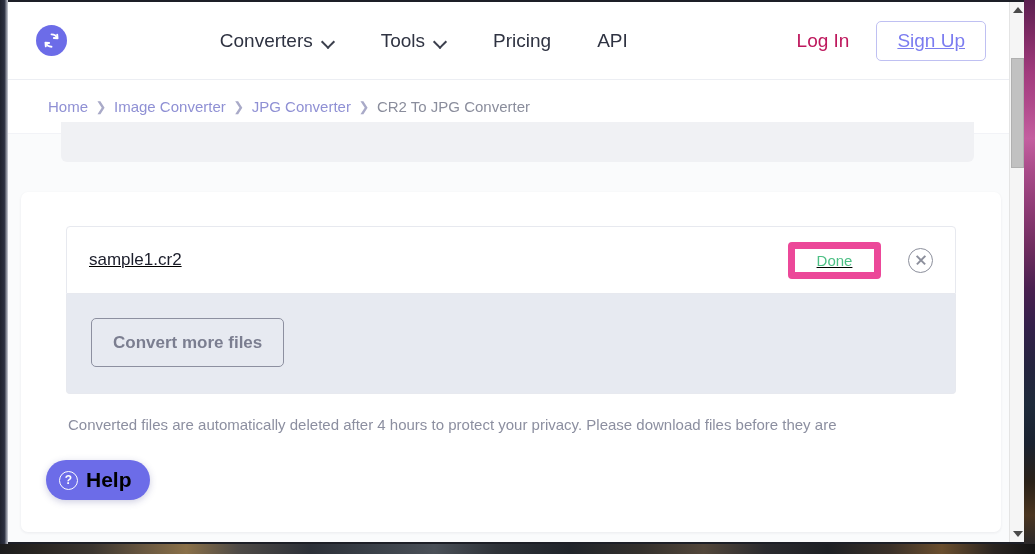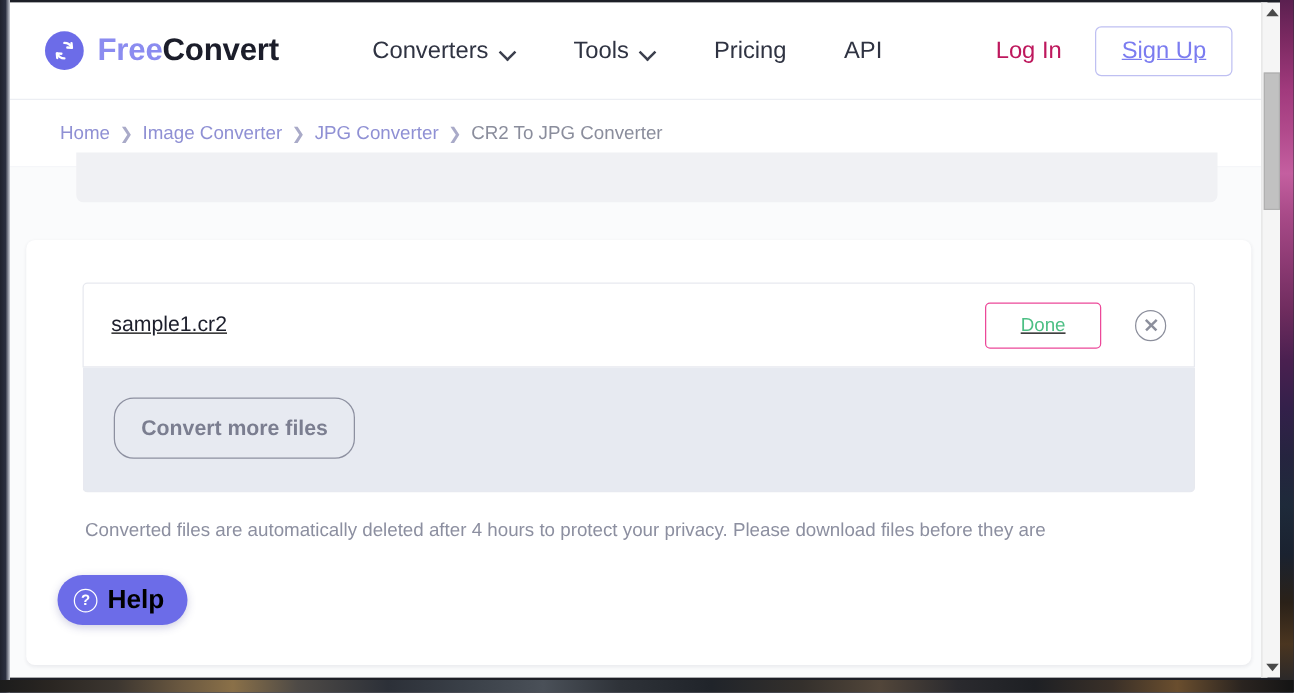--- a/index.html
+++ b/index.html
@@ -235,21 +235,21 @@
   .file-name {
     font-size: 17px;
     color: #1c1e2b;
     flex: 1;
     white-space: nowrap;
     overflow: hidden;
   }
   .status-pill {
     width: 93px;
     height: 37px;
-    border: 1px solid #ec4899;
+    border: 7px solid #ec4899;
     border-radius: 4px;
     color: #4cbf84;
     font-size: 15px;
     display: flex;
     align-items: center;
     justify-content: center;
     background: #fff;
     margin-right: 27px;
     flex: none;
   }
@@ -328,21 +328,21 @@
     border-top: none;
     border-radius: 0 0 4px 4px;
     padding: 24px 0 26px 24px;
   }
   .convert-more-btn {
     font-size: 17px;
     font-weight: 700;
     color: #7b7e90;
     background: transparent;
     border: 1px solid #8d90a0;
-    border-radius: 16px;
+    border-radius: 5px;
     padding: 15px 21px;
     cursor: pointer;
     font-family: "Liberation Sans", sans-serif;
     line-height: 1;
   }
 
   .privacy-note {
     margin-top: 20px;
     font-size: 15px;
     color: #8c8fa0;
@@ -437,21 +437,20 @@
 
       <div class="brand">
         <span class="brand-mark">
           <svg width="19" height="19" viewBox="0 0 24 24">
             <path d="M12 4.2a7.8 7.8 0 0 1 7.2 4.8" fill="none" stroke="#fff" stroke-width="2.4" stroke-linecap="round"></path>
             <path d="M12 19.8a7.8 7.8 0 0 1-7.2-4.8" fill="none" stroke="#fff" stroke-width="2.4" stroke-linecap="round"></path>
             <path d="M19.2 4.6l0.4 4.6-4.6-0.3" fill="none" stroke="#fff" stroke-width="2.4" stroke-linecap="round" stroke-linejoin="round"></path>
             <path d="M4.8 19.4l-0.4-4.6 4.6 0.3" fill="none" stroke="#fff" stroke-width="2.4" stroke-linecap="round" stroke-linejoin="round"></path>
           </svg>
         </span>
-        <span class="brand-text"><span class="brand-free">Free</span><span class="brand-convert">Convert</span></span>
       </div>
 
       <nav class="nav">
         <div class="nav-item">
           <span>Converters</span>
           <span class="chev"></span>
         </div>
         <div class="nav-item">
           <span>Tools</span>
           <span class="chev"></span>

